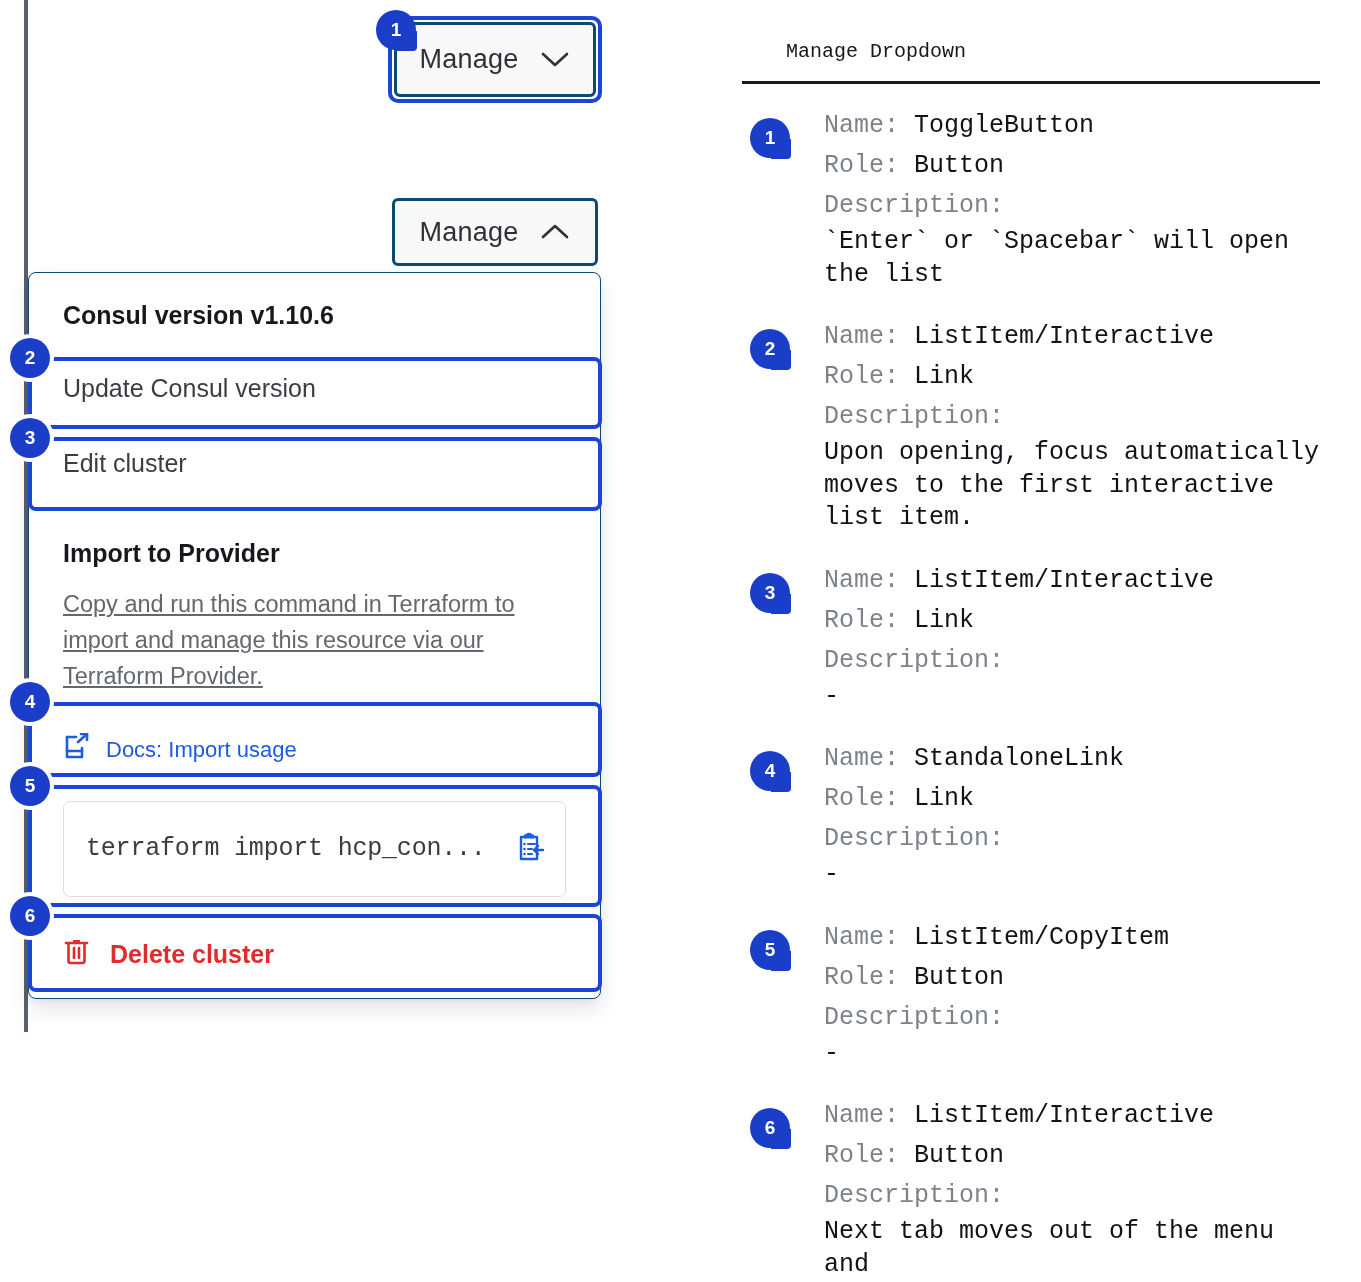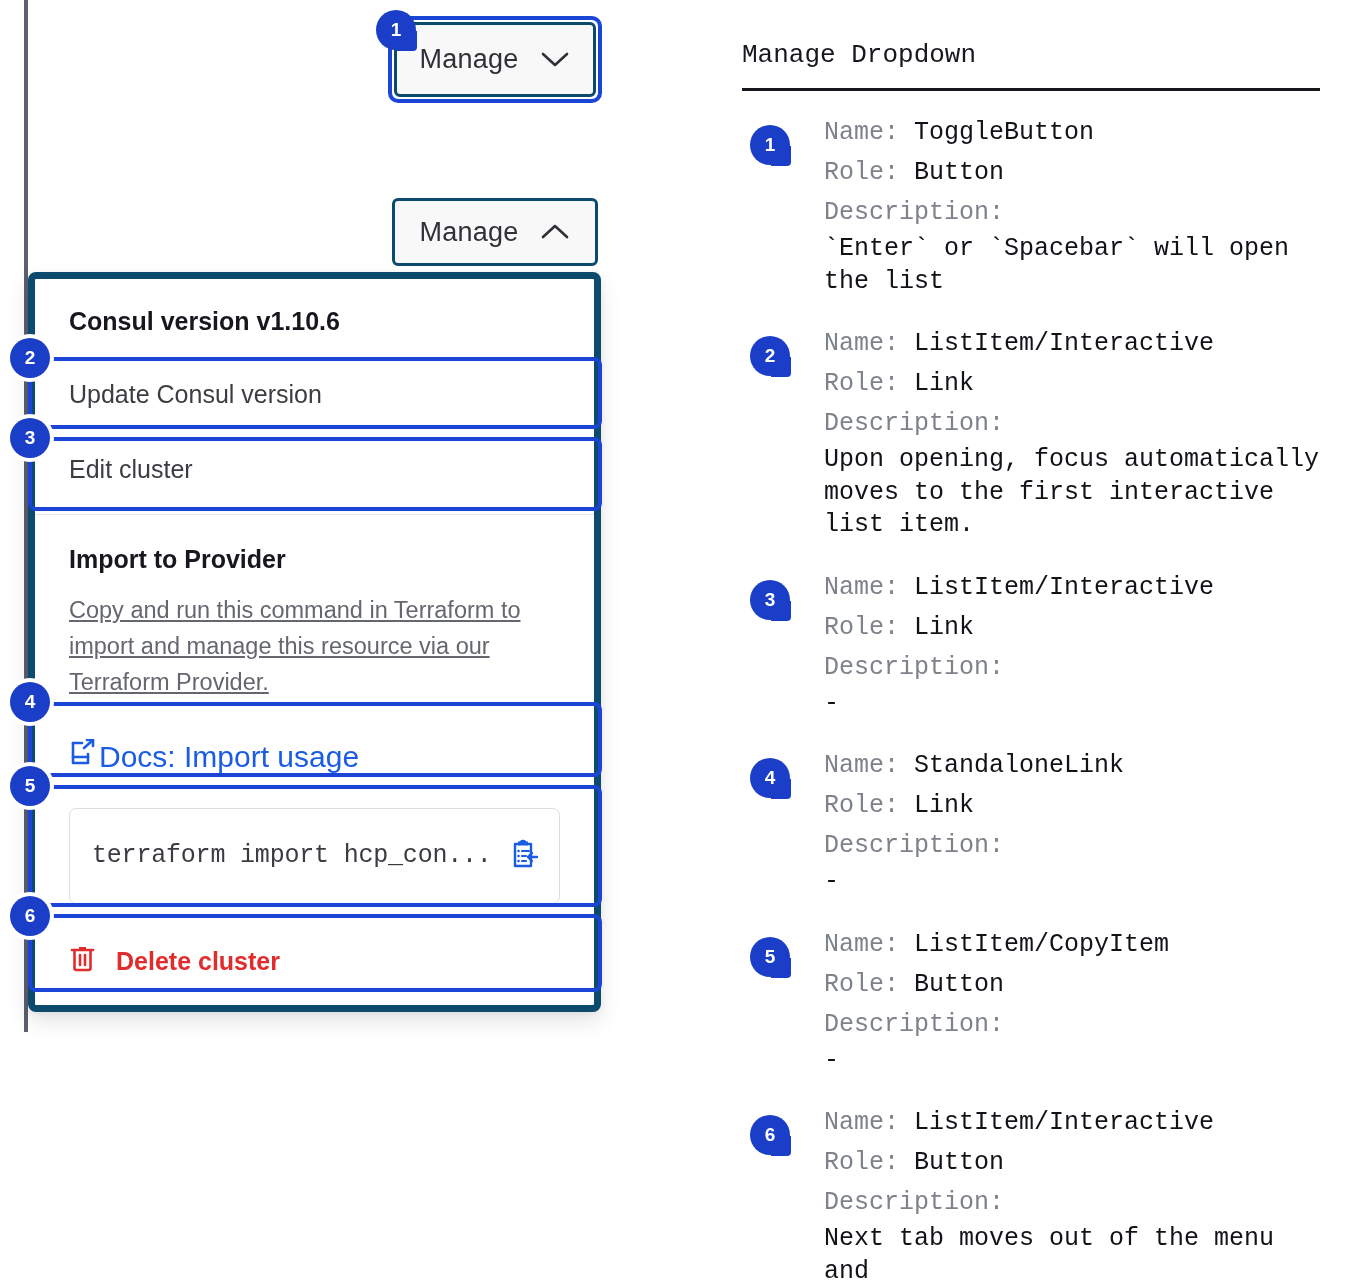--- a/index.html
+++ b/index.html
@@ -100,21 +100,21 @@
   #ring-1 { left: 388px; top: 16px; width: 214px; height: 87px; }
 
   
   .dropdown {
     position: absolute;
     left: 28px;
     top: 272px;
     width: 573px;
     box-sizing: border-box;
     background: #ffffff;
-    border: 7px solid #0c4a6e;
+    border: 1px solid #0c4a6e;
     border-radius: 8px;
     box-shadow: 0 10px 22px rgba(0,0,0,0.10), 0 2px 6px rgba(0,0,0,0.06);
     z-index: 10;
   }
 
   .dd-header {
     padding: 28px 34px 22px 34px;
     font-size: 25px;
     font-weight: 700;
     color: #16181d;
@@ -138,23 +138,23 @@
   .dd-section-body {
     padding: 14px 34px 20px 34px;
     font-size: 23.5px;
     line-height: 1.54;
     color: #64676e;
     text-decoration: underline;
   }
   .dd-link {
     padding: 18px 34px 20px 34px;
     display: flex;
-    align-items: flex-end;
-    gap: 3px;
-    font-size: 30px;
+    align-items: center;
+    gap: 16px;
+    font-size: 22px;
     color: #1b5ce4;
   }
   .dd-copy-wrap {
     padding: 14px 34px 20px 34px;
   }
   .copy-field {
     box-sizing: border-box;
     width: 100%;
     height: 96px;
     border: 1px solid #dcdee2;
@@ -193,23 +193,24 @@
 
   
   .spec {
     position: absolute;
     left: 742px;
     top: 40px;
     width: 578px;
   }
   .spec-title {
     font-family: "Liberation Mono", monospace;
-    font-size: 26px;
+    font-size: 20px;
     color: #16181d;
     padding-bottom: 18px;
+    margin-left: 44px;
   }
   .spec-rule {
     height: 3px;
     background: #16181d;
     margin-bottom: 22px;
   }
   .spec-item {
     position: relative;
     padding-left: 82px;
     margin-bottom: 26px;

